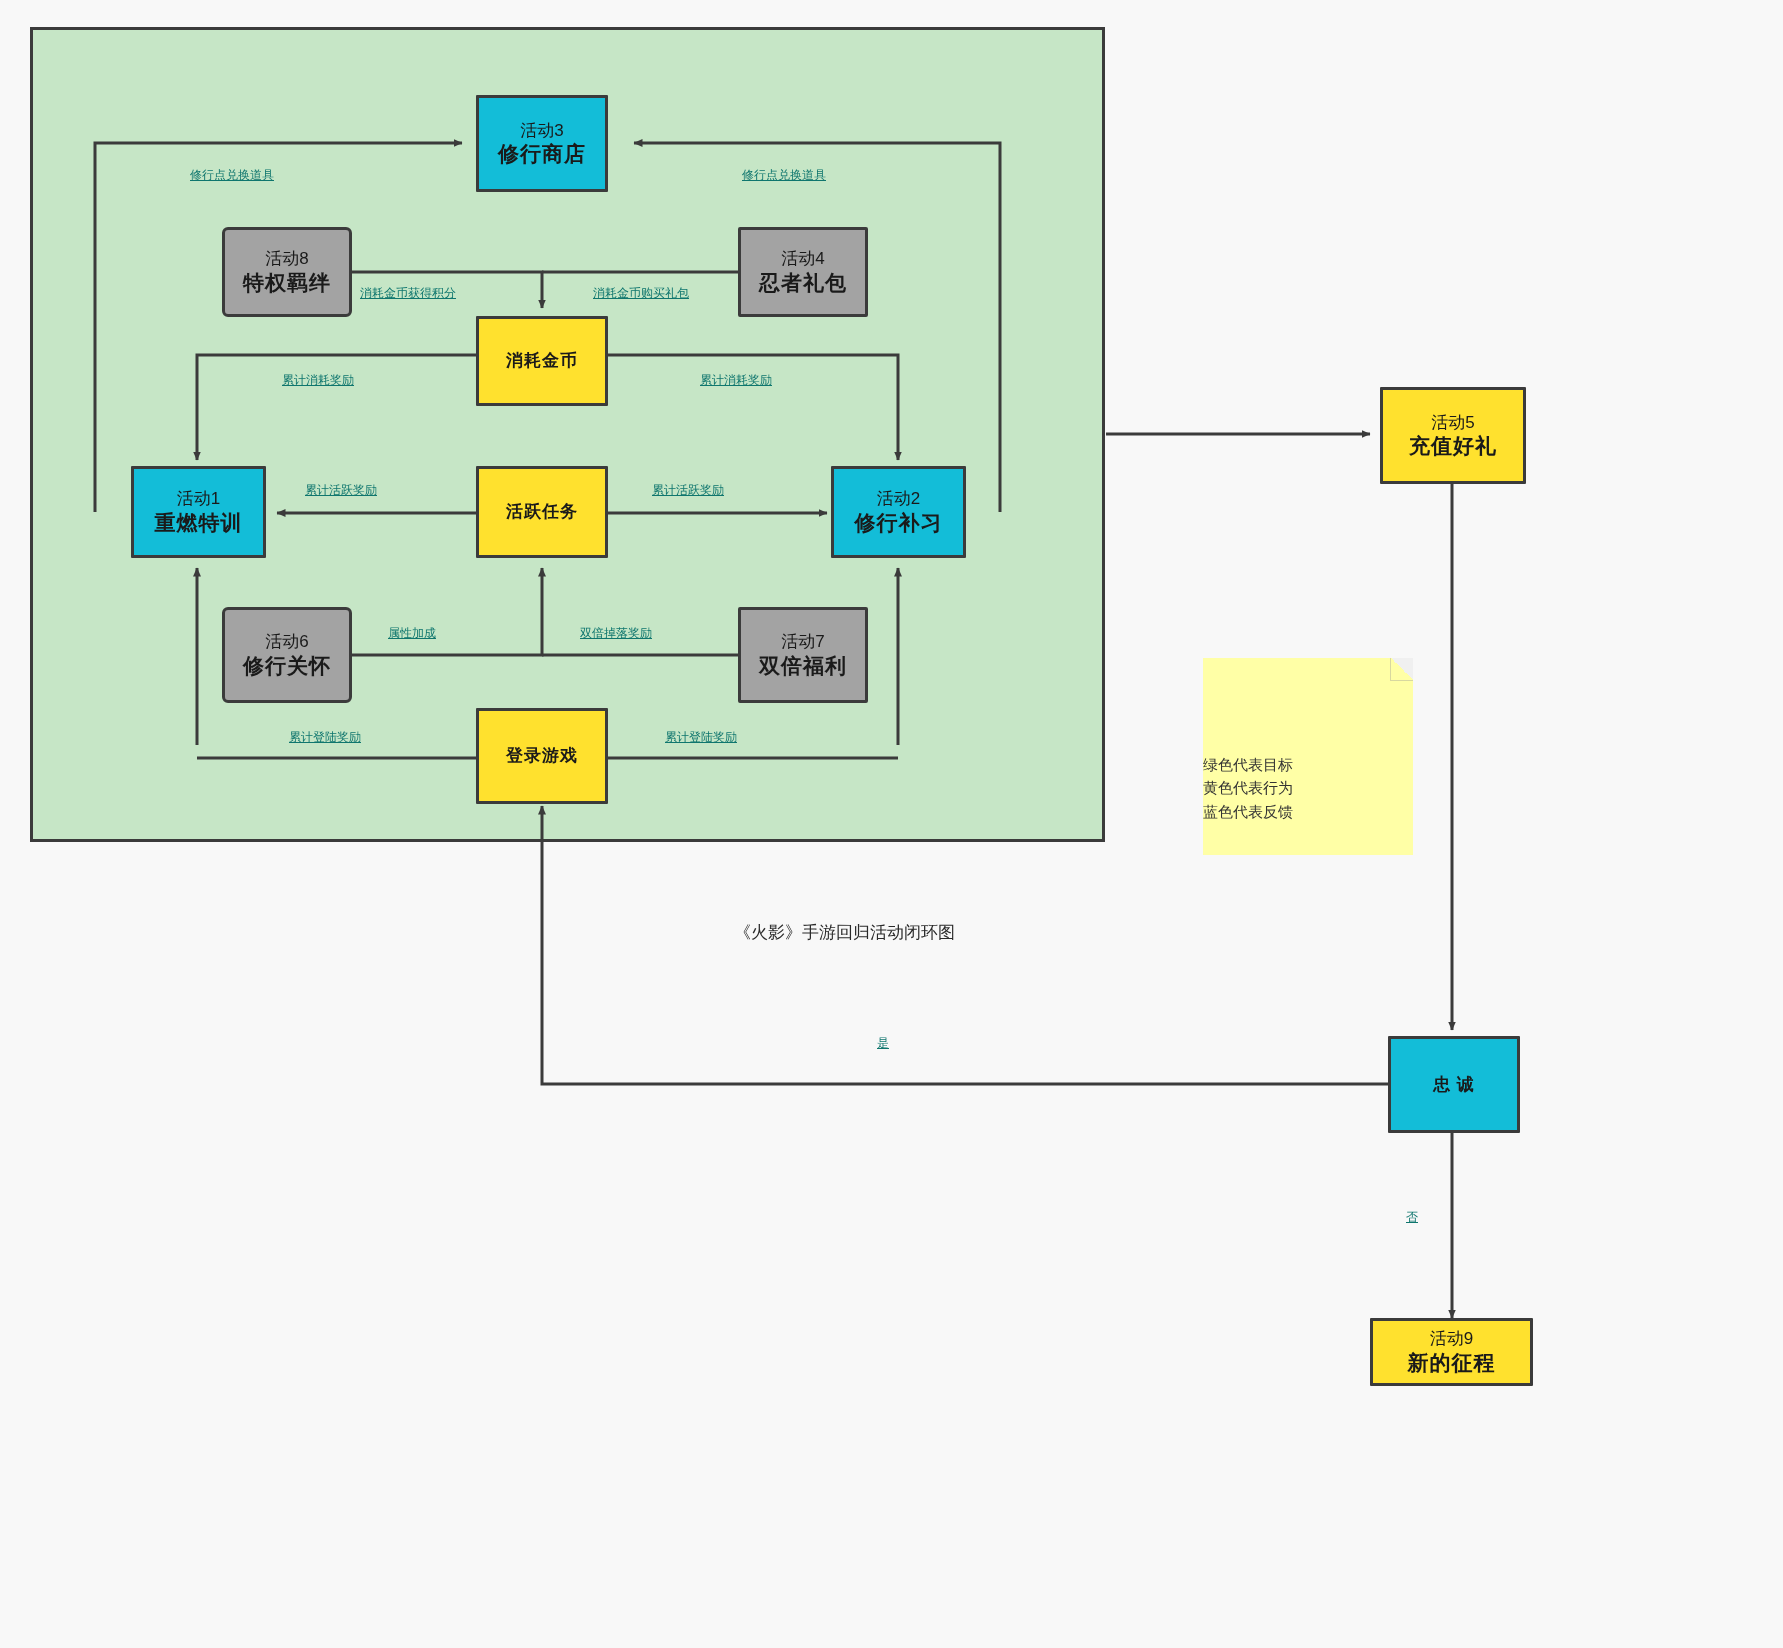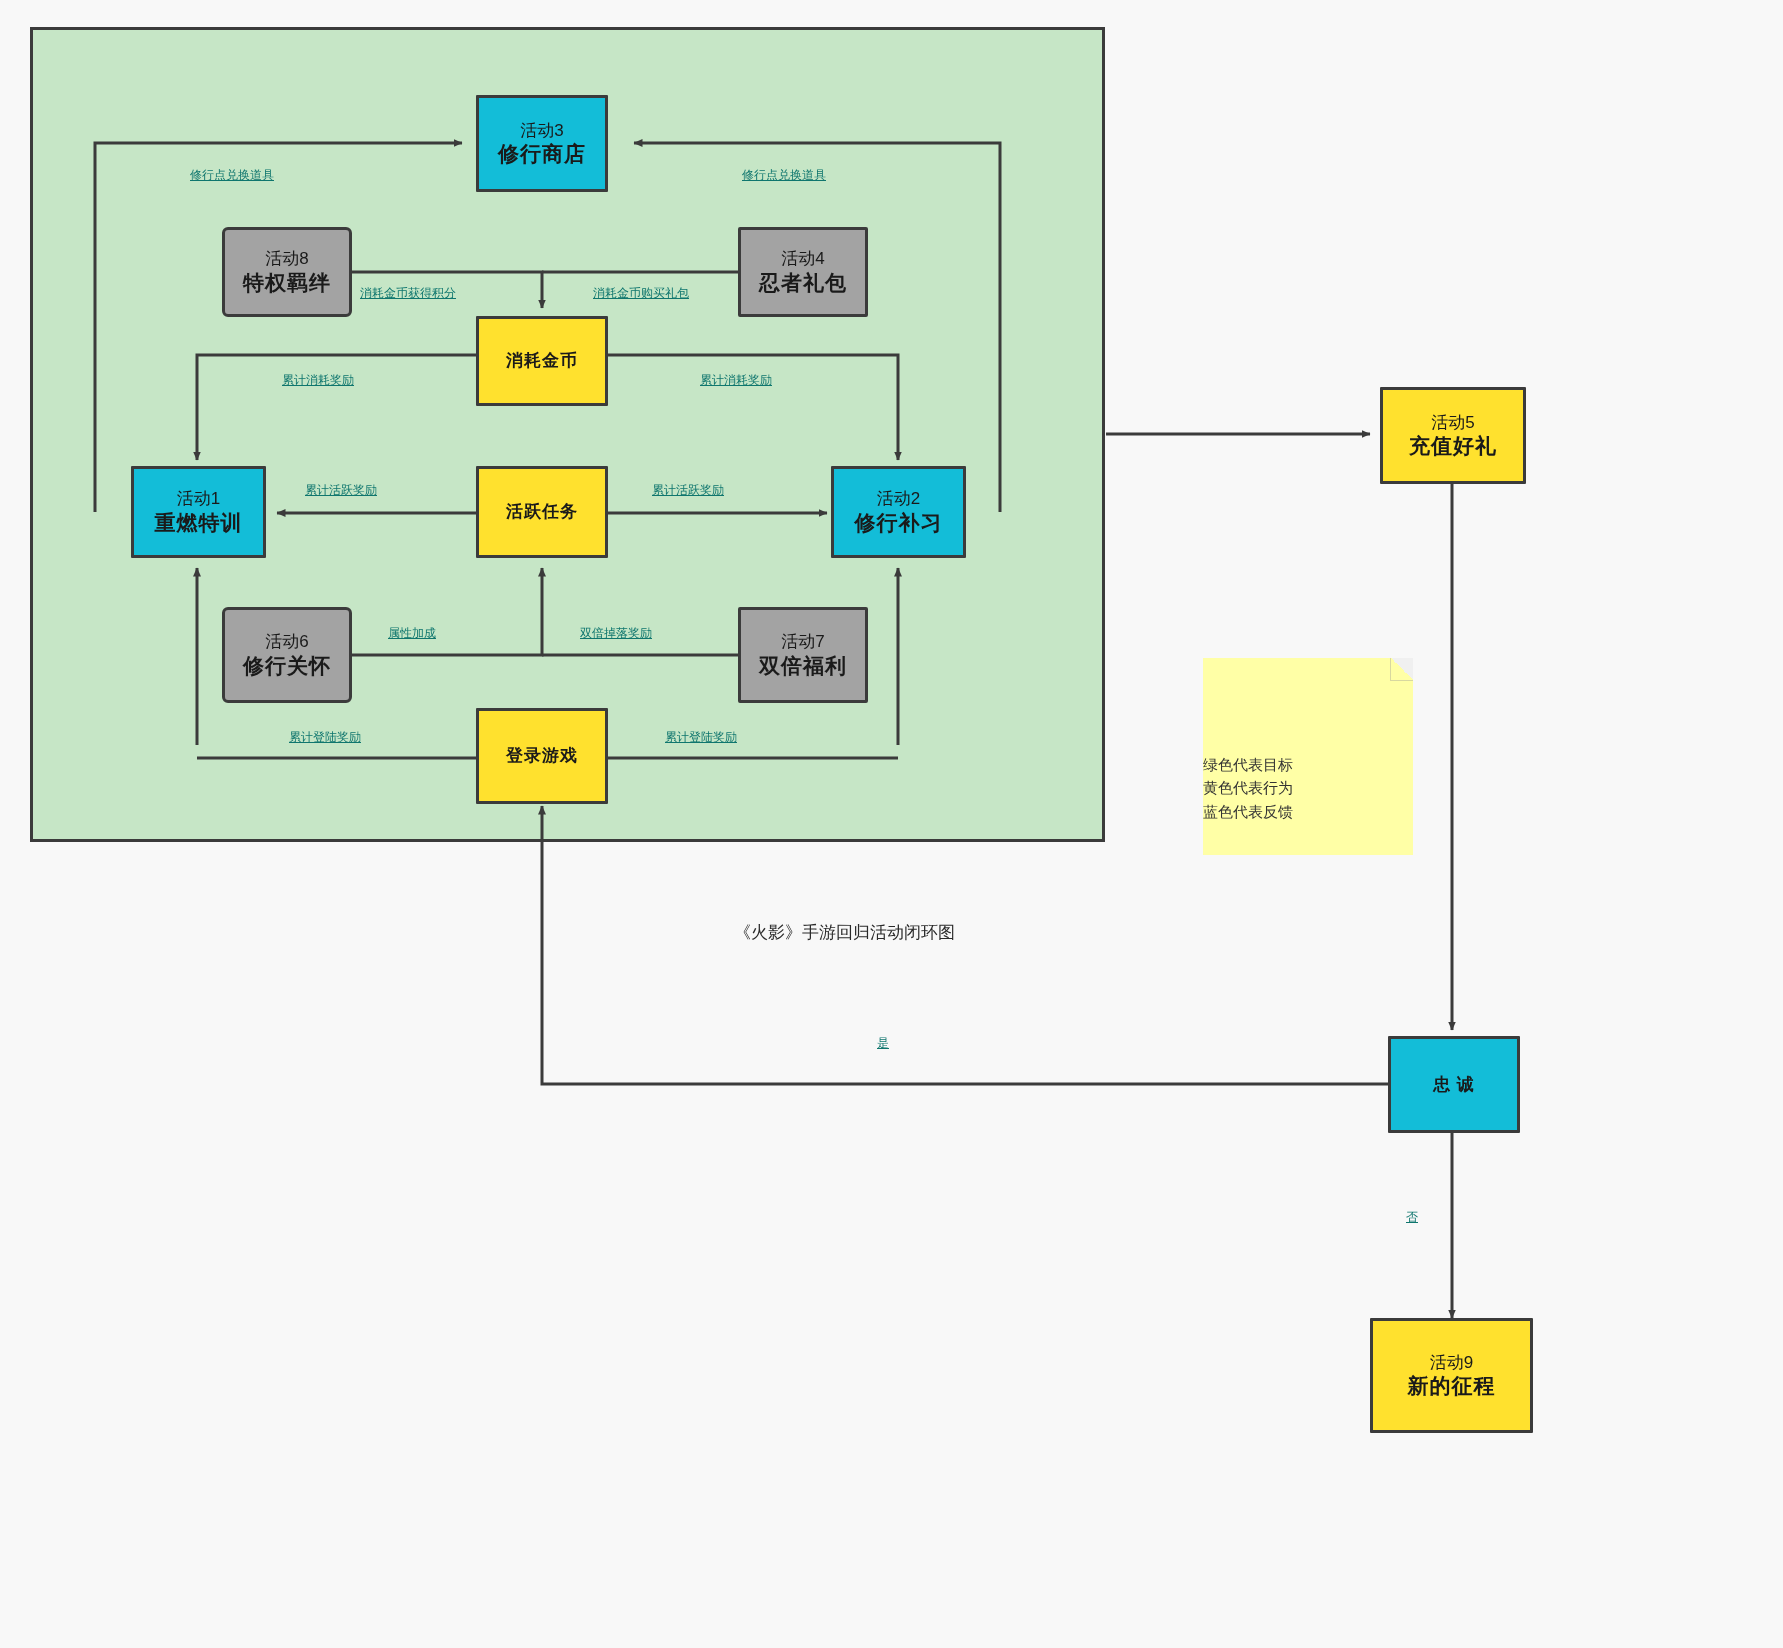--- a/index.html
+++ b/index.html
@@ -177,21 +177,21 @@
 
   <div class="node n-yellow" style="left:1380px;top:387px;width:146px;height:97px;">
     <span class="l1">活动5</span>
     <span class="l2">充值好礼</span>
   </div>
 
   <div class="node n-cyan" style="left:1388px;top:1036px;width:132px;height:97px;">
     <span class="single">忠 诚</span>
   </div>
 
-  <div class="node n-yellow" style="left:1370px;top:1318px;width:163px;height:115px;">
+  <div class="node n-yellow" style="left:1370px;top:1318px;width:163px;height:68px;">
     <span class="l1">活动9</span>
     <span class="l2">新的征程</span>
   </div>
 
   <div class="edge-label" style="left:190px;top:169px;">修行点兑换道具</div>
   <div class="edge-label" style="left:742px;top:169px;">修行点兑换道具</div>
   <div class="edge-label" style="left:360px;top:287px;">消耗金币获得积分</div>
   <div class="edge-label" style="left:580px;top:287px;margin-left:13px;">消耗金币购买礼包</div>
   <div class="edge-label" style="left:282px;top:374px;">累计消耗奖励</div>
   <div class="edge-label" style="left:700px;top:374px;">累计消耗奖励</div>

